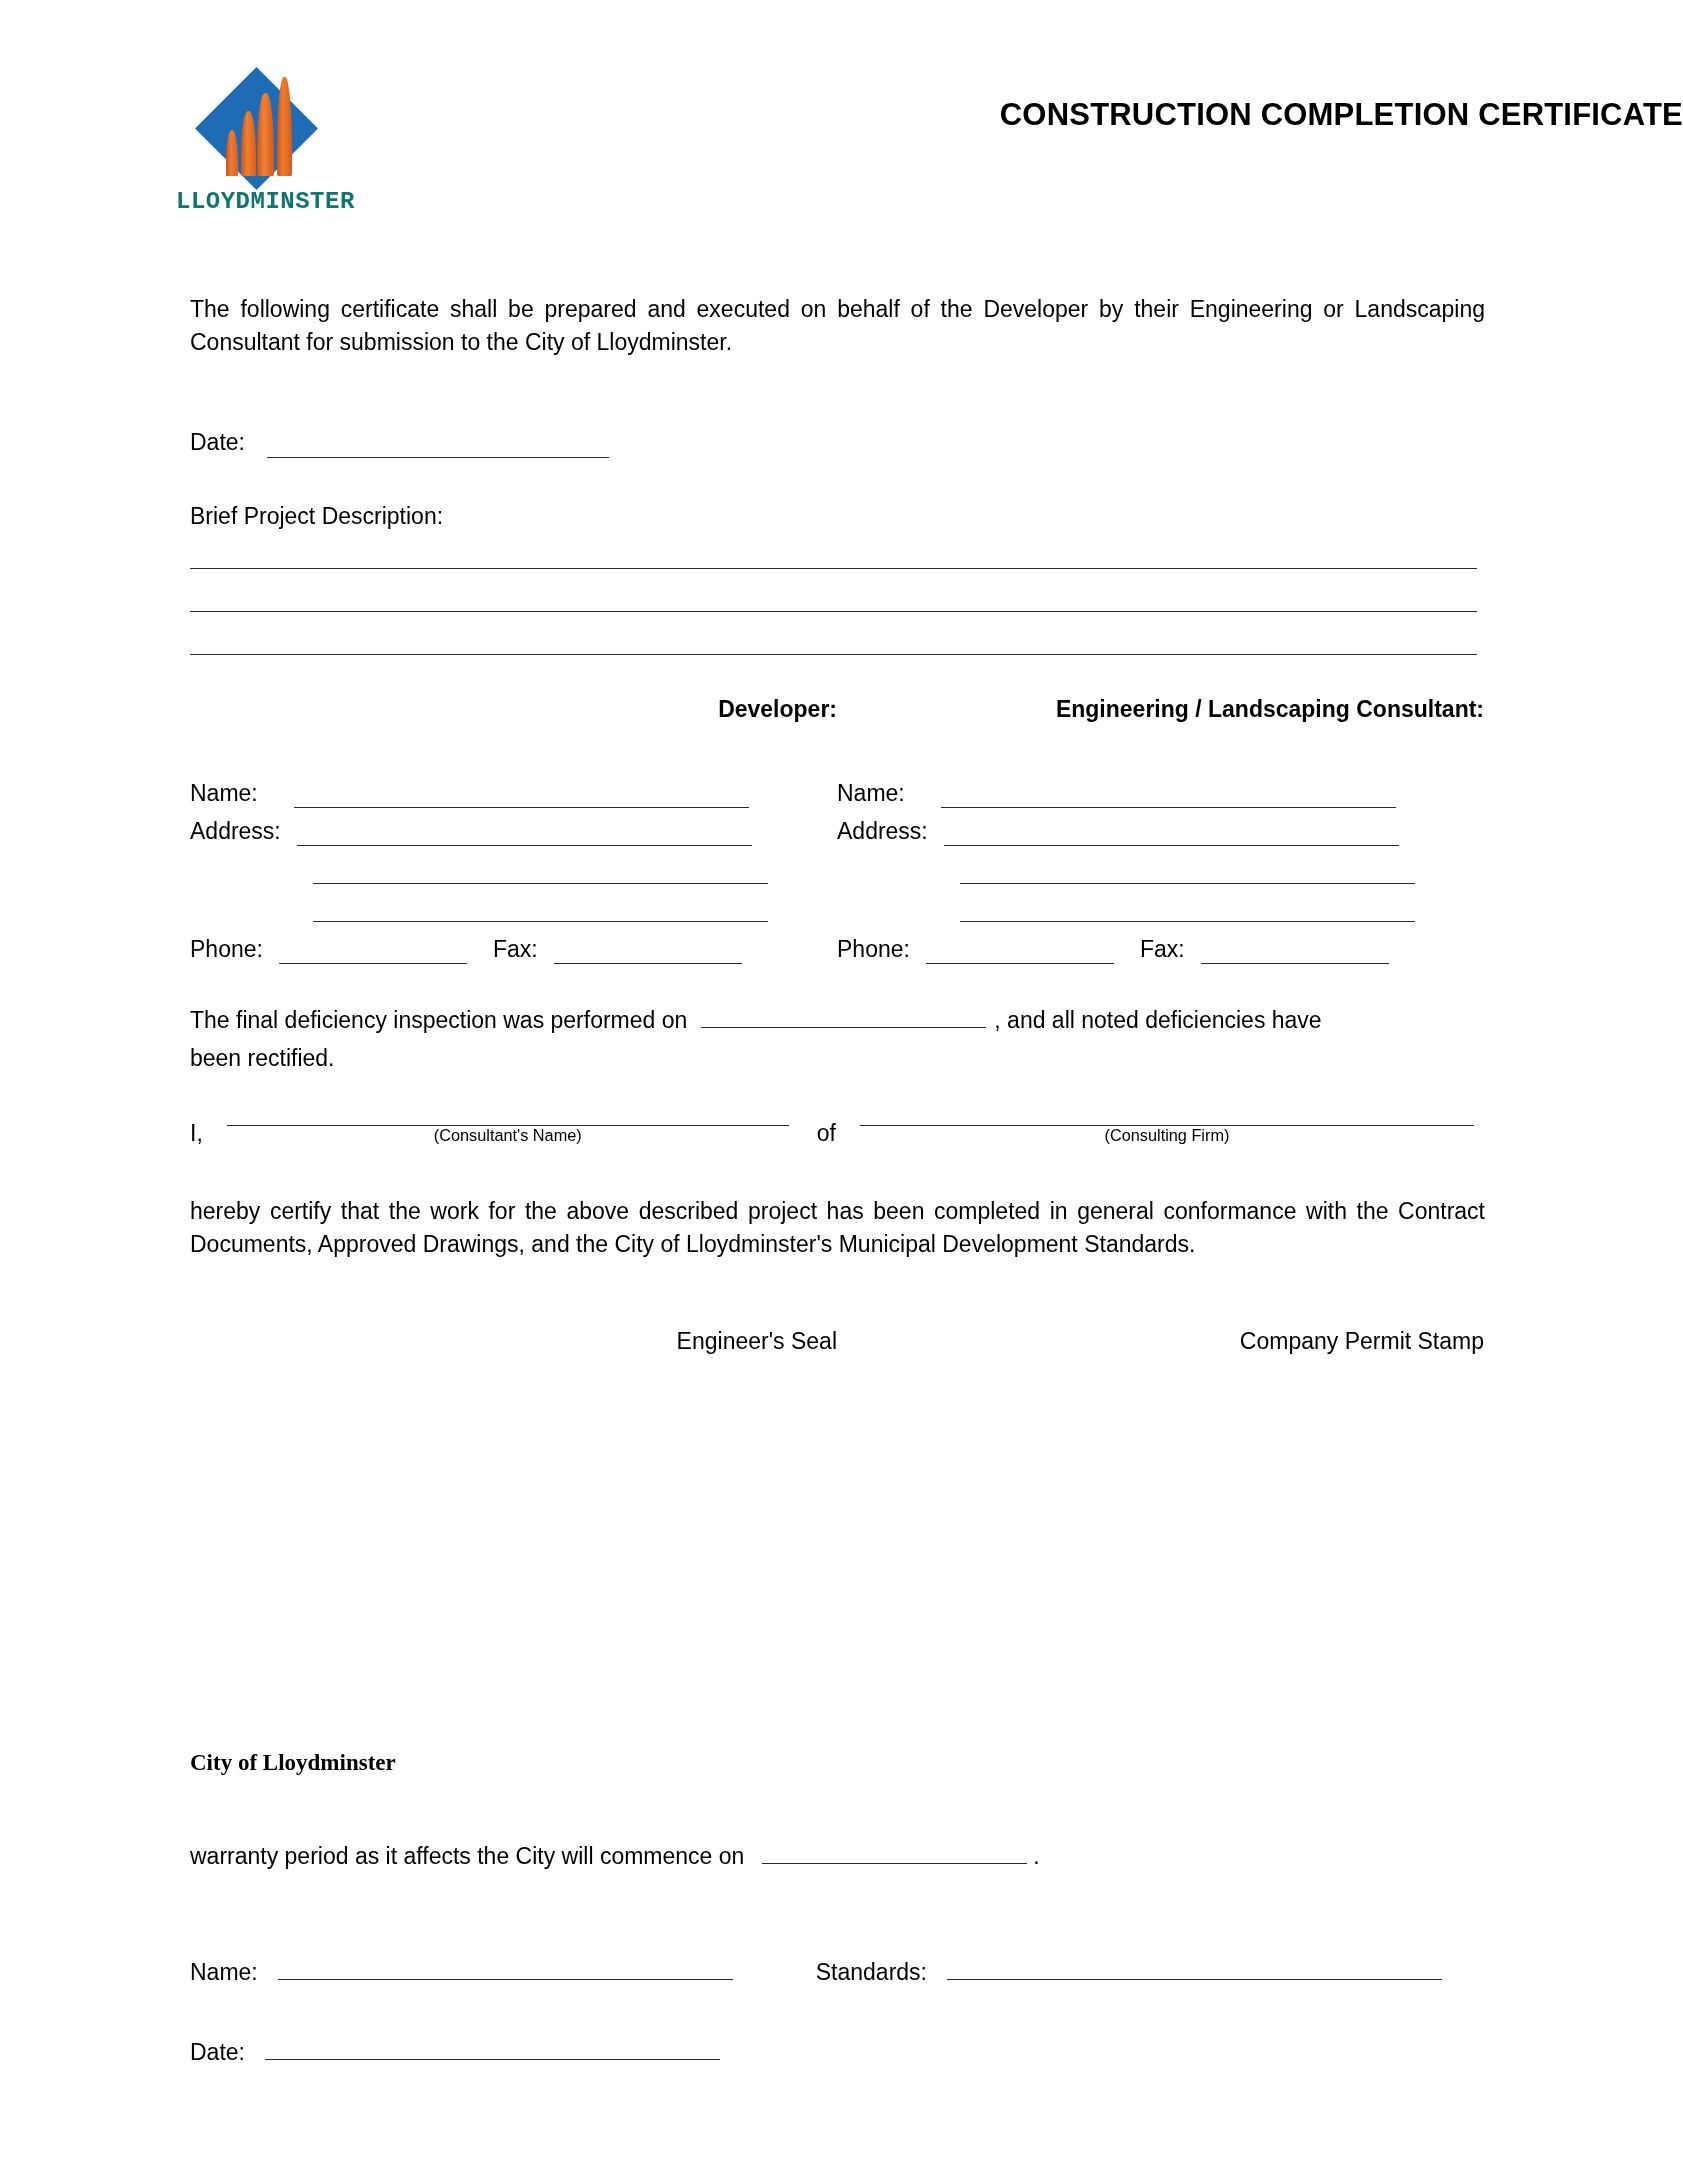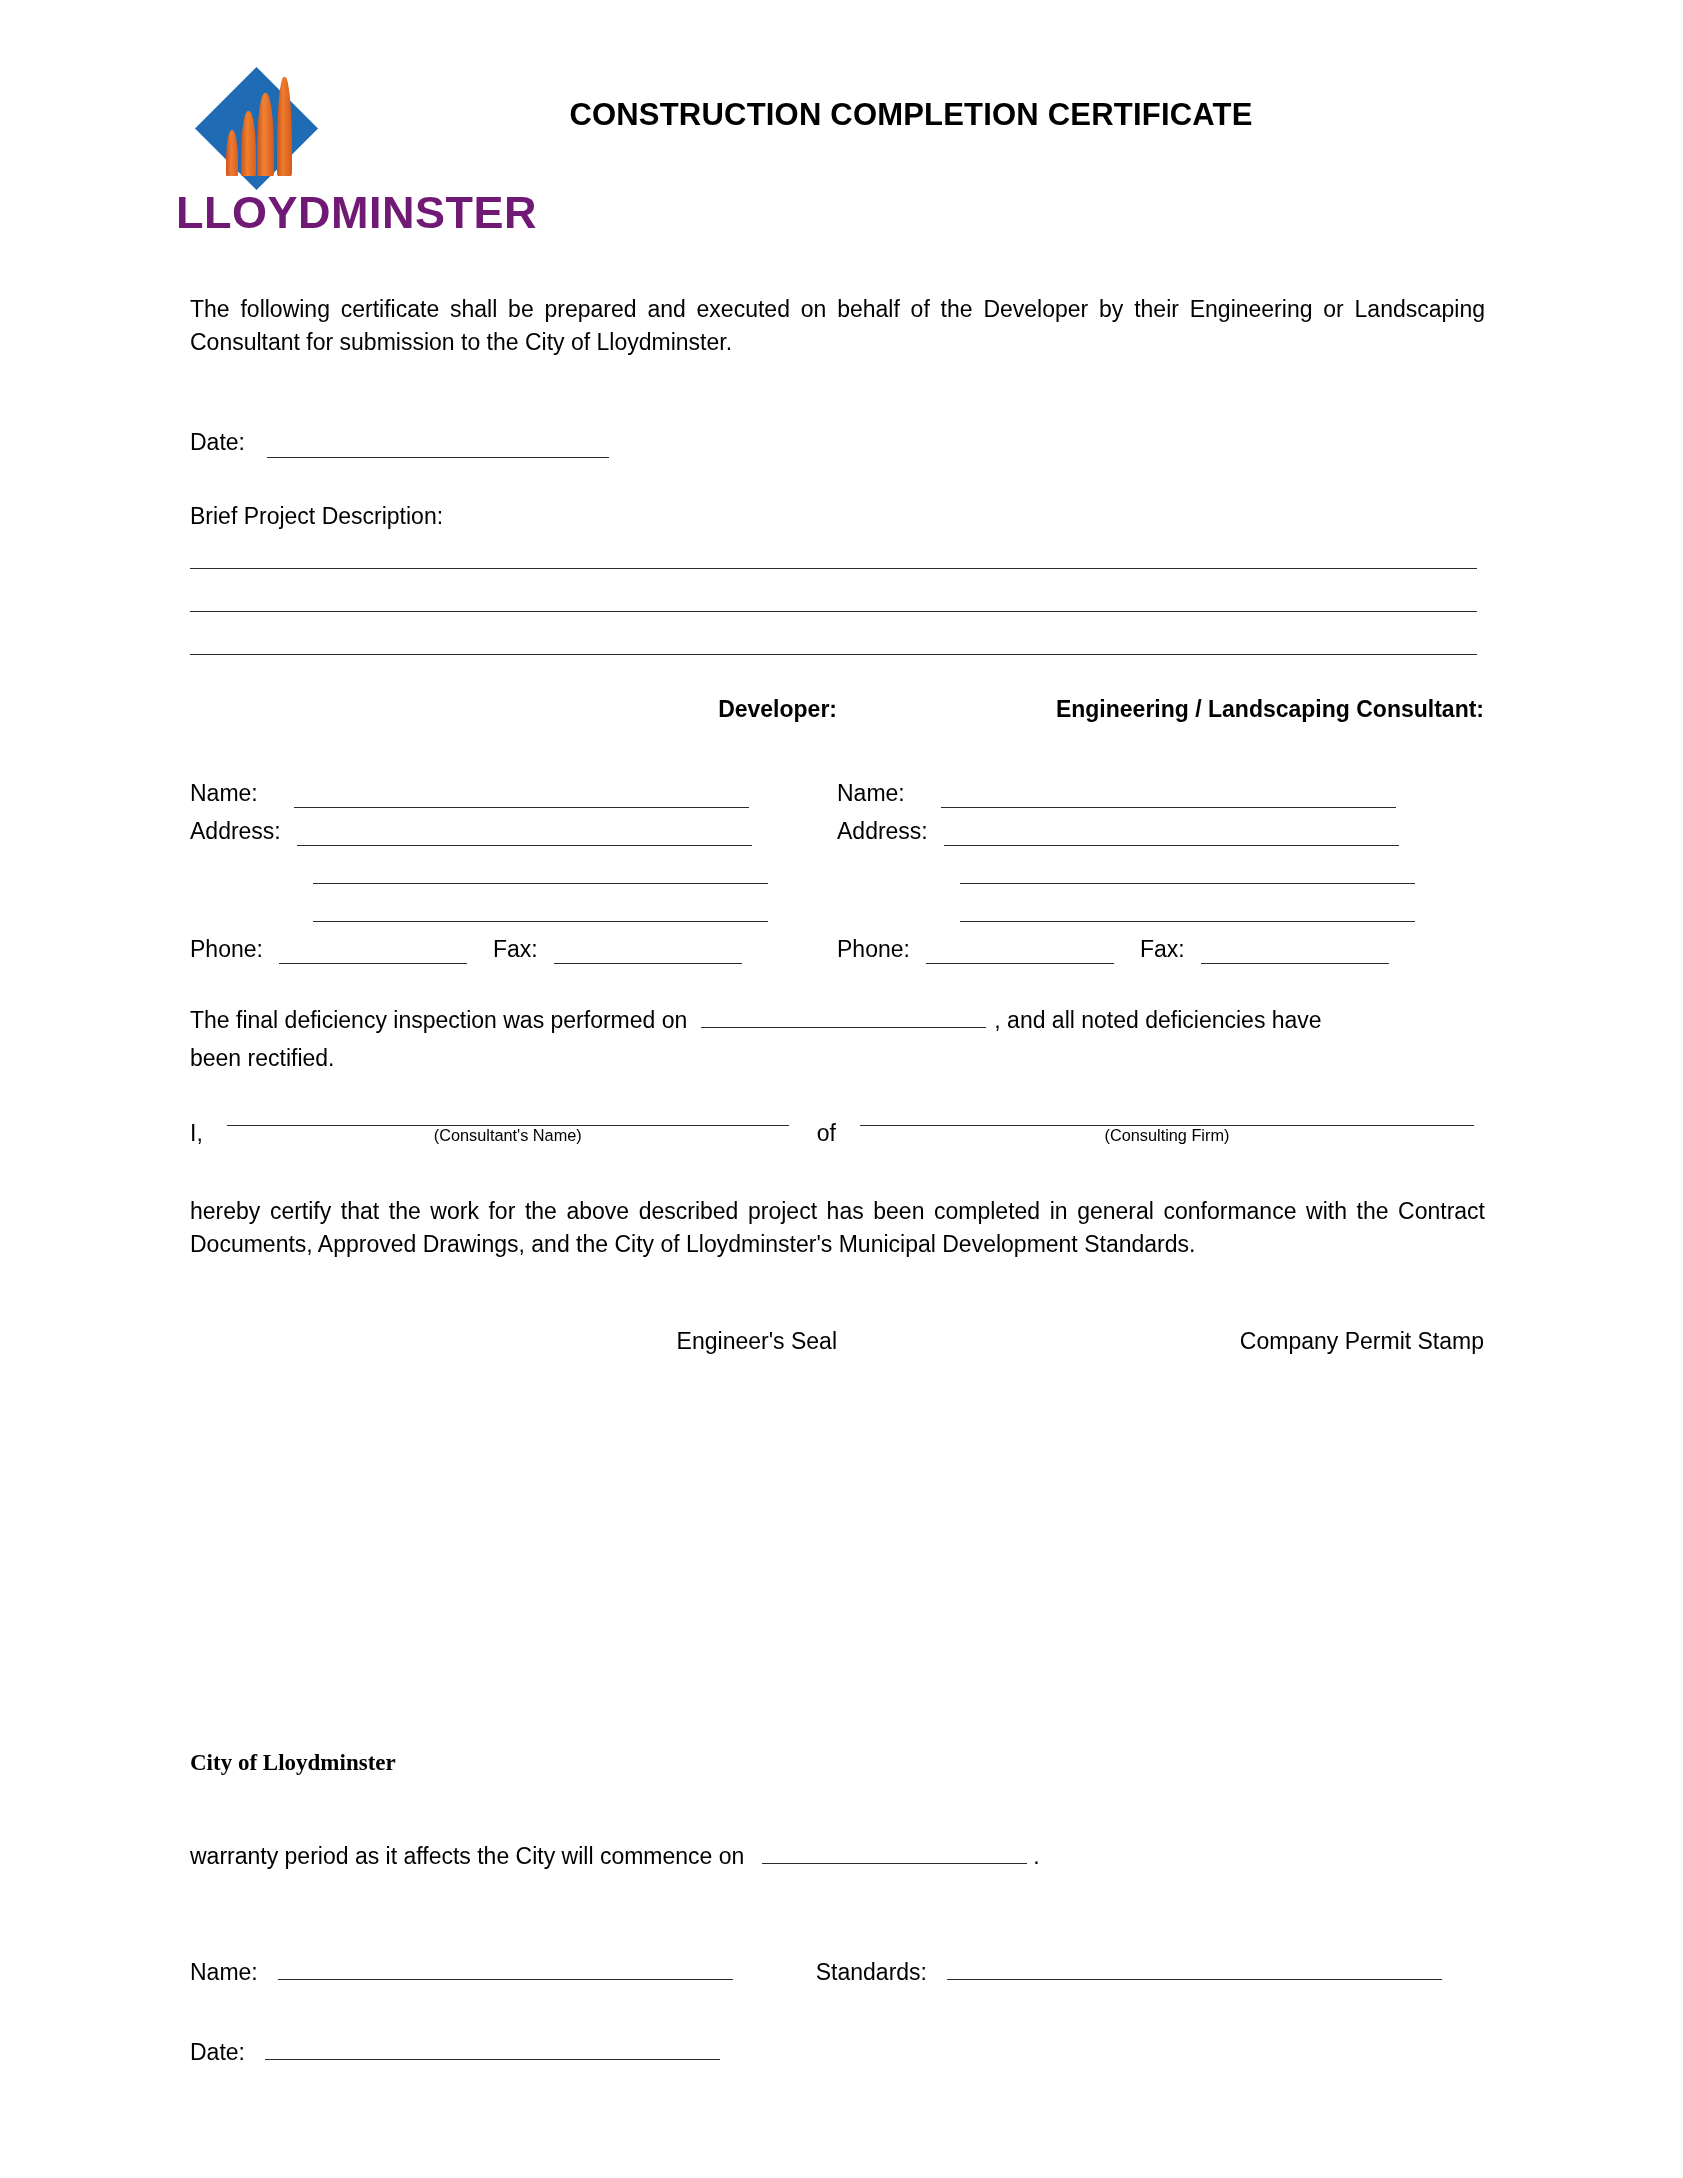--- a/index.html
+++ b/index.html
@@ -56,34 +56,34 @@
     background: #E2641E;
     border-radius: 46% 46% 8% 8% / 72% 72% 4% 4%;
   }
   .cone.c1 { left: 22px; width: 12px;  height: 46px;  background: linear-gradient(90deg,#c9531a 0%, #ef7b35 42%, #d9601d 100%); }
   .cone.c2 { left: 37px; width: 15px;  height: 65px;  background: linear-gradient(90deg,#c9531a 0%, #f0802f 42%, #d9601d 100%); }
   .cone.c3 { left: 53px; width: 17px;  height: 83px;  background: linear-gradient(90deg,#c9531a 0%, #f08234 40%, #d4591a 100%); }
   .cone.c4 { left: 73px; width: 15px;  height: 99px; background: linear-gradient(90deg,#c9531a 0%, #ef7d2e 40%, #d4591a 100%); }
 
   .wordmark {
     margin-top: 12px;
-    font-family: Liberation Sans, sans-serif;
-    font-size: 45px;
+    font-family: Liberation Mono, monospace;
+    font-size: 24px;
     font-weight: 600;
     letter-spacing: 0.5px;
-    color: #701a75;
+    color: #0f766e;
     line-height: 1;
   }
 
   .doc-title {
     position: absolute;
     left: 0;
     right: 0;
     top: 97px;
-    text-align: center;
+    text-align: right;
     font-size: 31px;
     font-weight: bold;
     letter-spacing: 0.2px;
     padding-left: 139px;
   }
 
   
   .body-area {
     position: absolute;
     left: 190px;

